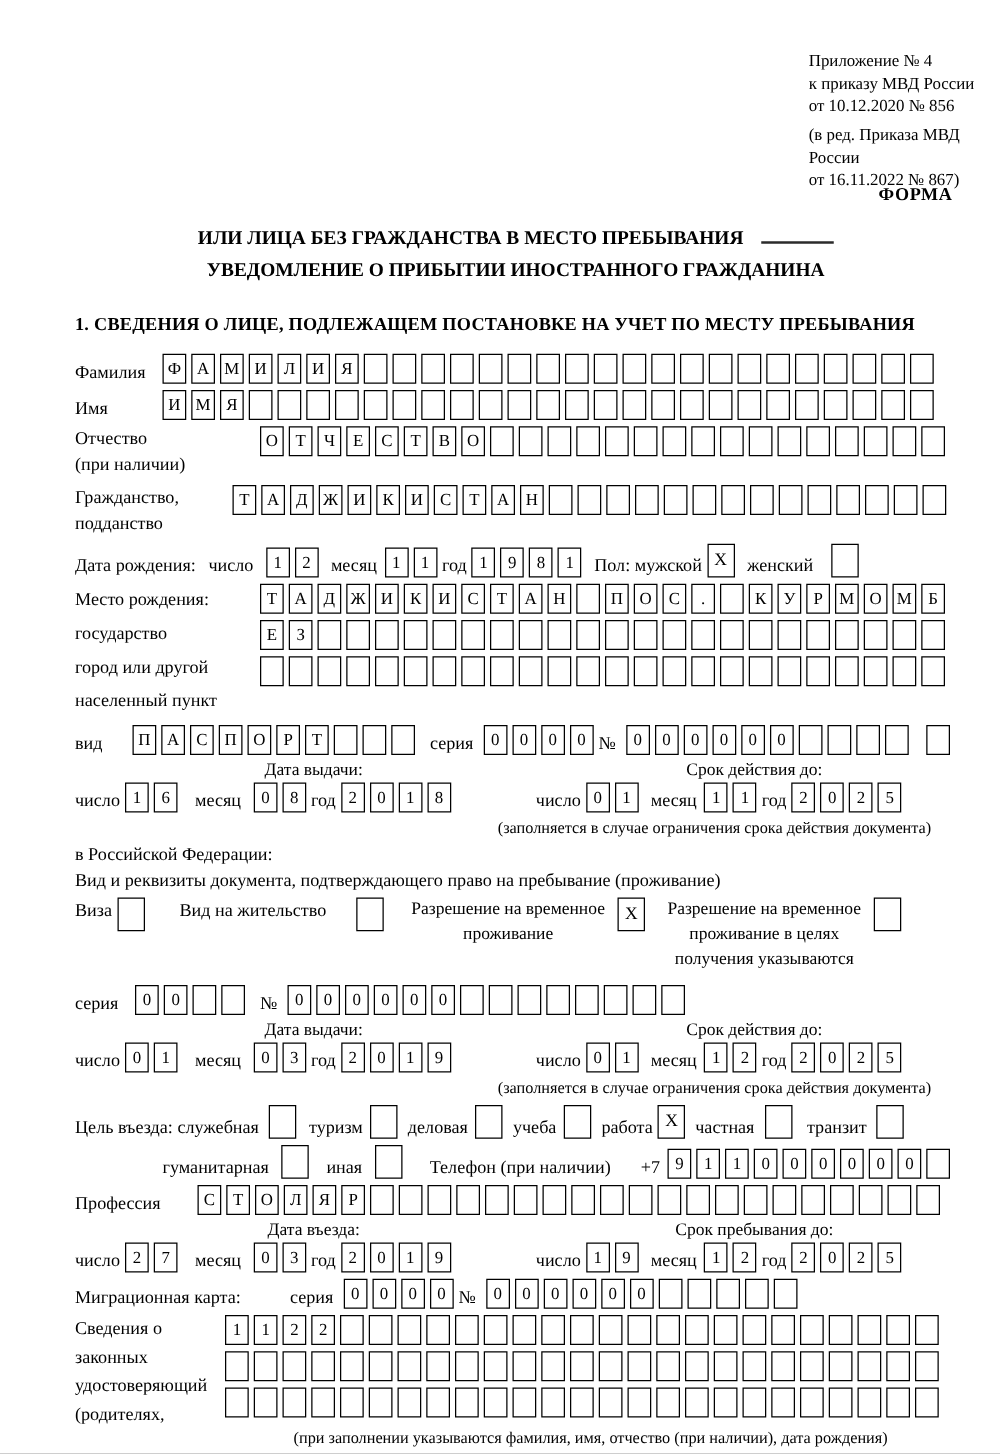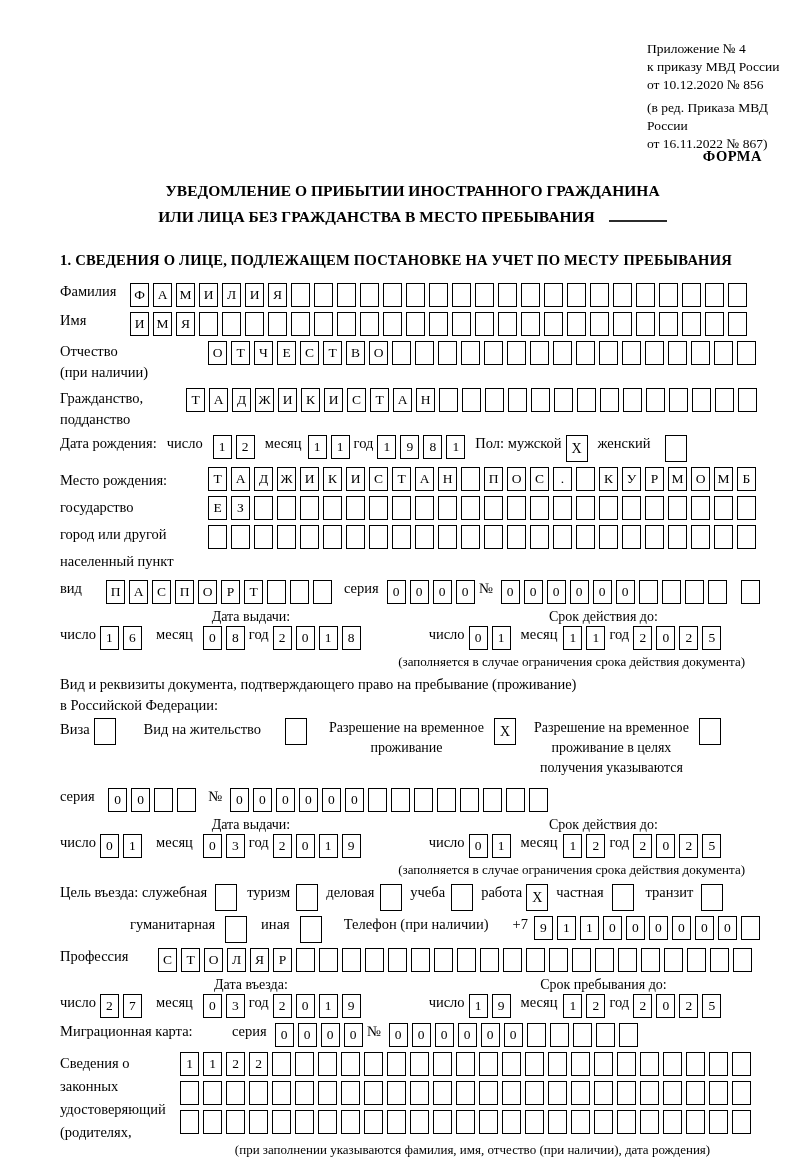--- a/index.html
+++ b/index.html
@@ -20,21 +20,21 @@
   .sec-head{font-weight:bold;font-size:14.6px;margin-top:22px;margin-bottom:14px;letter-spacing:.2px;}
   
   .cellrun{display:inline-flex;flex-wrap:nowrap;flex:0 0 auto;}
   .cell{
     display:inline-flex;justify-content:center;align-items:center;
     width:17px;height:22px;border:1.5px solid #000;margin-right:4px;
     font-size:13.5px;flex:0 0 auto;background:#fff;
   }
   .cbox .cell{width:20px;height:25px;font-size:14px;}
   
-  .row{display:flex;align-items:flex-start;margin-bottom:5px;}
+  .row{display:flex;align-items:flex-end;margin-bottom:5px;}
   .row-top{display:flex;align-items:flex-start;margin-bottom:5px;}
   .lab{flex:0 0 auto;}
   .lab2{flex:0 0 auto;line-height:21px;}
   .w70{width:70px;} .w148{width:148px;} .w126{width:126px;} .w120{width:120px;}
   .g4{width:4px;flex:0 0 auto;} .g6{width:6px;flex:0 0 auto;} .g8{width:8px;flex:0 0 auto;}
   .g10{width:10px;flex:0 0 auto;} .g14{width:14px;flex:0 0 auto;} .g18{width:18px;flex:0 0 auto;}
   .g24{width:24px;flex:0 0 auto;} .g40{width:40px;flex:0 0 auto;}
   .doc-head{text-align:center;font-weight:bold;font-size:14px;margin:2px 0 4px 0;}
   .dates-hdr{display:flex;font-size:14px;margin-bottom:1px;}
   .dates-hdr .dh-left{width:390px;text-align:center;}
@@ -55,22 +55,22 @@
     <div>к приказу МВД России</div>
     <div>от 10.12.2020 № 856</div>
     <div class="l4">(в ред. Приказа МВД России</div>
     <div>от 16.11.2022 № 867)</div>
   </div>
   <div class="forma">ФОРМА</div>
 
   <div class="top-spacer"></div>
 
   <div class="title">
+    <div><span>ИЛИ ЛИЦА БЕЗ ГРАЖДАНСТВА В МЕСТО ПРЕБЫВАНИЯ</span><span class="blank-line"></span></div>
     <div>УВЕДОМЛЕНИЕ О ПРИБЫТИИ ИНОСТРАННОГО ГРАЖДАНИНА</div>
-    <div><span>ИЛИ ЛИЦА БЕЗ ГРАЖДАНСТВА В МЕСТО ПРЕБЫВАНИЯ</span><span class="blank-line"></span></div>
   </div>
 
   <div class="sec-head">1. СВЕДЕНИЯ О ЛИЦЕ, ПОДЛЕЖАЩЕМ ПОСТАНОВКЕ НА УЧЕТ ПО МЕСТУ ПРЕБЫВАНИЯ</div>
 
   <div class="row">
     <span class="lab w70">Фамилия</span>
     <span class="cellrun">
         <span class="cell">Ф</span>
         <span class="cell">А</span>
         <span class="cell">М</span>
@@ -418,22 +418,22 @@
       <span class="g4"></span>
     <span class="cellrun">
         <span class="cell">2</span>
         <span class="cell">0</span>
         <span class="cell">2</span>
         <span class="cell">5</span>
       </span>
   </div>
   <div class="note-r">(заполняется в случае ограничения срока действия документа)</div>
 
+  <div class="plain">в Российской Федерации:</div>
   <div class="plain">Вид и реквизиты документа, подтверждающего право на пребывание (проживание)</div>
-  <div class="plain">в Российской Федерации:</div>
 
   <div class="row-top" style="margin-bottom:10px;">
     <span style="padding-top:3px;">Виза</span>
       <span class="g4"></span>
     <span class="cellrun cbox">
         <span class="cell"></span>
       </span>
       <span class="g24"></span>
     <span style="padding-top:3px;">Вид на жительство</span>
       <span class="g24"></span>

